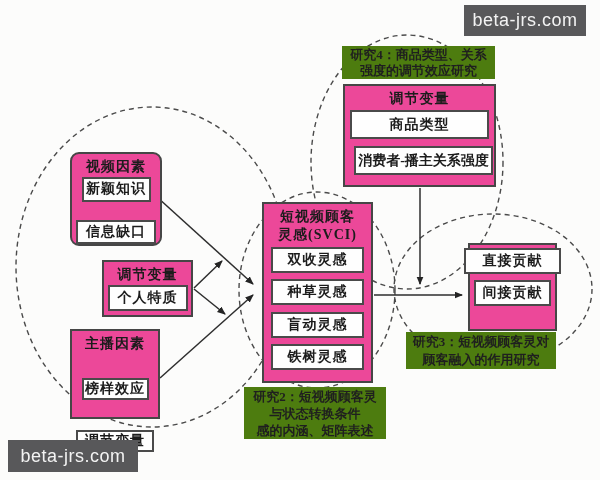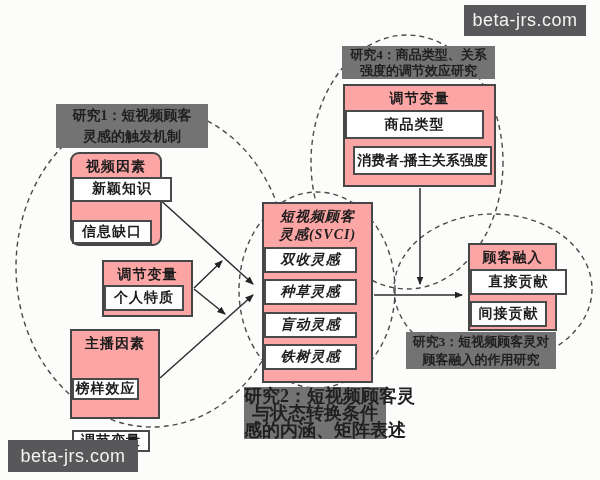--- a/index.html
+++ b/index.html
@@ -5,34 +5,34 @@
   html,body{margin:0;padding:0;}
   body{
     width:600px;height:480px;position:relative;overflow:hidden;
     background:#fcfcfb;
     font-family:"Liberation Serif","DejaVu Serif",serif;
   }
   #stage{position:absolute;left:0;top:0;width:600px;height:480px;}
   svg.connectors{position:absolute;left:0;top:0;z-index:1;}
 
   .dbox{
-    position:absolute;z-index:2;background:#fca5a5;
+    position:absolute;z-index:2;background:#ec4899;
     border:2px solid #464646;box-sizing:border-box;
-    display:flex;flex-direction:column;
+    display:flex;flex-direction:column;align-items:center;
     color:#1c1c1c;font-weight:bold;font-size:14px;letter-spacing:1px;
   }
   .dbox .btitle{text-align:center;line-height:17px;padding-top:4px;}
   .inbox{
     background:#fefefe;border:2px solid #4a4a4a;box-sizing:border-box;
     display:flex;align-items:center;justify-content:center;
     font-weight:bold;font-size:14px;color:#1c1c1c;letter-spacing:1px;
   }
 
   .slabel{
-    position:absolute;z-index:3;background:#737373;color:#1f1f1f;
+    position:absolute;z-index:3;background:#4d7c0f;color:#1f1f1f;
     font-weight:bold;text-align:center;box-sizing:border-box;
     display:flex;flex-direction:column;justify-content:center;
   }
   .slabel div{white-space:nowrap;}
 
   .wmark{
     position:absolute;z-index:5;background:#58585a;color:#f3f3f3;
     font-family:"Liberation Sans","DejaVu Sans",sans-serif;
     display:flex;align-items:center;justify-content:center;
     font-size:18px;letter-spacing:0.5px;
@@ -56,77 +56,72 @@
     <ellipse cx="493" cy="289" rx="99" ry="75" fill="none" stroke="#4a4a4a" stroke-width="1.4" stroke-dasharray="5 4"></ellipse>
 
     <line x1="157" y1="197" x2="253" y2="284" stroke="#2e2e2e" stroke-width="1.5" marker-end="url(#arr)"></line>
     <line x1="160" y1="378" x2="253" y2="295" stroke="#2e2e2e" stroke-width="1.5" marker-end="url(#arr)"></line>
     <line x1="194" y1="288" x2="222" y2="261" stroke="#2e2e2e" stroke-width="1.5" marker-end="url(#arr)"></line>
     <line x1="194" y1="289" x2="225" y2="314" stroke="#2e2e2e" stroke-width="1.5" marker-end="url(#arr)"></line>
     <line x1="374" y1="295" x2="462" y2="295" stroke="#2e2e2e" stroke-width="1.5" marker-end="url(#arr)"></line>
     <line x1="420" y1="188" x2="420" y2="284" stroke="#2e2e2e" stroke-width="1.5" marker-end="url(#arr)"></line>
   </svg>
 
-  <div class="slabel" style="left:56px;top:104px;width:152px;height:44px;font-size:14px;line-height:21px;">
-    <div>研究1：短视频顾客</div>
-    <div>灵感的触发机制</div>
-  </div>
 
   <div class="slabel" style="left:342px;top:46px;width:153px;height:33px;font-size:13px;line-height:16px;">
     <div>研究4：商品类型、关系</div>
     <div>强度的调节效应研究</div>
   </div>
 
-  <div class="slabel" style="left:244px;top:387px;width:142px;height:52px;font-size:18px;line-height:17px;">
+  <div class="slabel" style="left:244px;top:387px;width:142px;height:52px;font-size:13px;line-height:17px;">
     <div>研究2：短视频顾客灵</div>
     <div>与状态转换条件</div>
     <div>感的内涵、矩阵表述</div>
   </div>
 
   <div class="slabel" style="left:406px;top:332px;width:150px;height:37px;font-size:13px;line-height:18px;">
     <div>研究3：短视频顾客灵对</div>
     <div>顾客融入的作用研究</div>
   </div>
 
   <div class="dbox" style="left:70px;top:152px;width:92px;height:94px;border-radius:9px;">
     <div class="btitle">视频因素</div>
-    <div class="inbox" style="width:100px;height:27px;margin-top:2px;">新颖知识</div>
+    <div class="inbox" style="width:69px;height:27px;margin-top:2px;">新颖知识</div>
     <div class="inbox" style="width:80px;height:27px;margin-top:18px;">信息缺口</div>
   </div>
 
   <div class="dbox" style="left:102px;top:260px;width:91px;height:57px;">
     <div class="btitle">调节变量</div>
     <div class="inbox" style="width:80px;height:26px;margin-top:2px;">个人特质</div>
   </div>
 
   <div class="dbox" style="left:70px;top:329px;width:90px;height:90px;gap:24px;">
     <div class="btitle">主播因素</div>
     <div class="inbox" style="width:67px;height:27px;margin-top:2px;">榜样效应</div>
     <div class="inbox" style="width:78px;height:27px;margin-top:6px;">调节变量</div>
   </div>
 
-  <div class="dbox" style="left:262px;top:202px;width:111px;height:181px;font-style:italic;">
+  <div class="dbox" style="left:262px;top:202px;width:111px;height:181px;">
     <div class="btitle" style="line-height:18px;">
       <div>短视频顾客</div>
       <div>灵感(SVCI)</div>
     </div>
     <div class="inbox" style="width:93px;height:26px;margin-top:3px;">双收灵感</div>
     <div class="inbox" style="width:93px;height:26px;margin-top:6px;">种草灵感</div>
     <div class="inbox" style="width:93px;height:26px;margin-top:7px;">盲动灵感</div>
     <div class="inbox" style="width:93px;height:26px;margin-top:6px;">铁树灵感</div>
   </div>
 
   <div class="dbox" style="left:343px;top:84px;width:153px;height:103px;">
     <div class="btitle">调节变量</div>
     <div class="inbox" style="width:139px;height:29px;margin-top:3px;">商品类型</div>
     <div class="inbox" style="width:139px;height:29px;margin-top:7px;letter-spacing:0;margin-left:8px;">消费者-播主关系强度</div>
   </div>
 
   <div class="dbox" style="left:468px;top:243px;width:89px;height:88px;">
-    <div class="btitle">顾客融入</div>
     <div class="inbox" style="width:97px;height:26px;margin-top:3px;">直接贡献</div>
     <div class="inbox" style="width:77px;height:26px;margin-top:6px;">间接贡献</div>
   </div>
 
   <div class="wmark" style="left:464px;top:5px;width:122px;height:31px;">beta-jrs.com</div>
   <div class="wmark" style="left:8px;top:440px;width:130px;height:32px;">beta-jrs.com</div>
 
 </div>
 
 </body></html>

